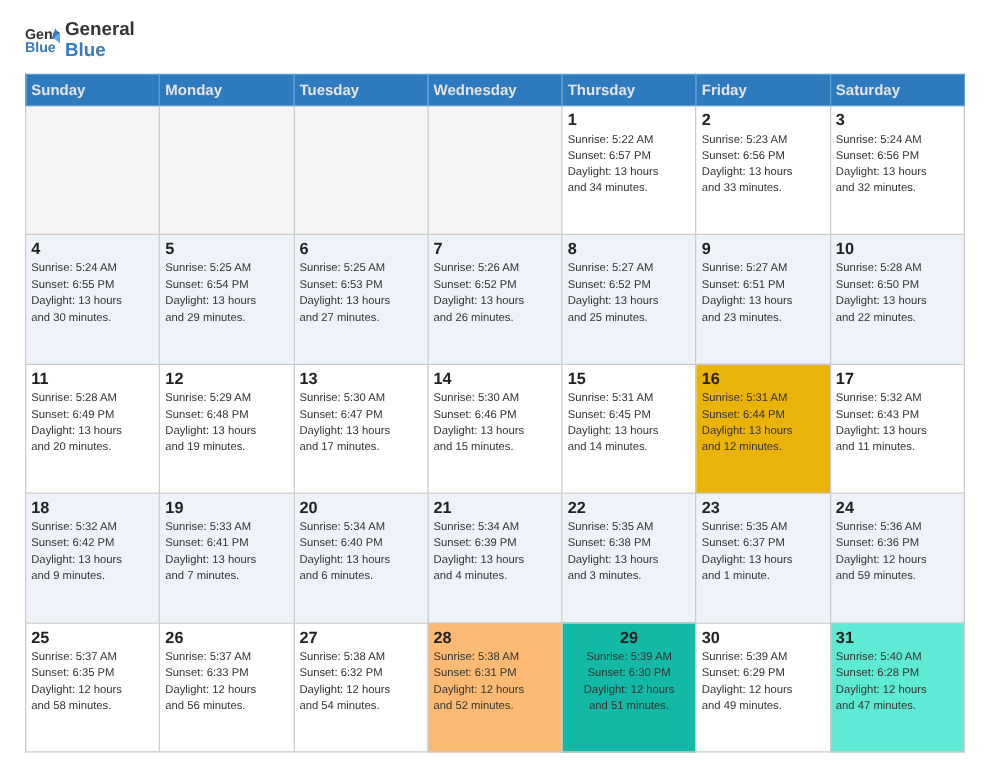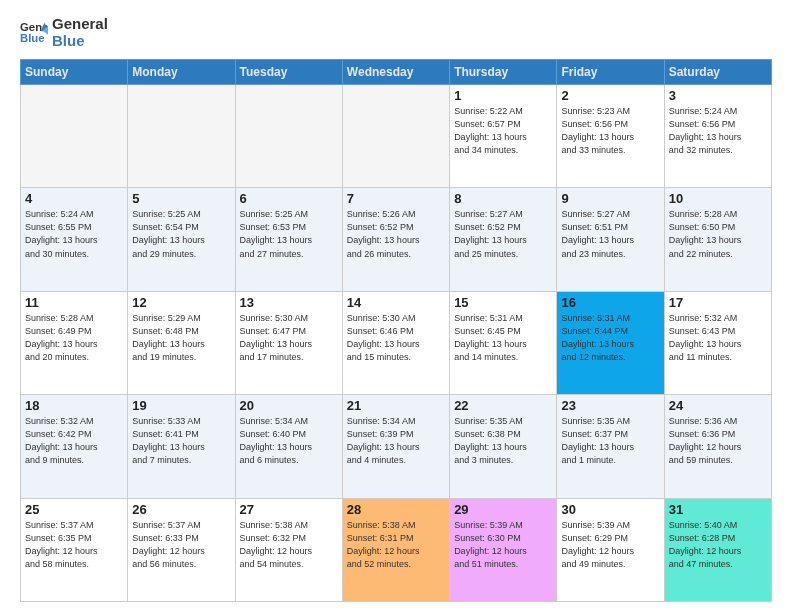--- a/index.html
+++ b/index.html
@@ -198,21 +198,21 @@
             <div class="day-info">Sunrise: 5:30 AM<br>Sunset: 6:47 PM<br>Daylight: 13 hours<br>and 17 minutes.</div>
           </td>
           <td style="background: rgb(255, 255, 255);">
             <div class="day-num">14</div>
             <div class="day-info">Sunrise: 5:30 AM<br>Sunset: 6:46 PM<br>Daylight: 13 hours<br>and 15 minutes.</div>
           </td>
           <td style="background: rgb(255, 255, 255);">
             <div class="day-num">15</div>
             <div class="day-info">Sunrise: 5:31 AM<br>Sunset: 6:45 PM<br>Daylight: 13 hours<br>and 14 minutes.</div>
           </td>
-          <td style="background: #0ea5e9; margin-top: 36px;">
+          <td style="background: #eab308; margin-top: 36px;">
             <div class="day-num">16</div>
             <div class="day-info">Sunrise: 5:31 AM<br>Sunset: 6:44 PM<br>Daylight: 13 hours<br>and 12 minutes.</div>
           </td>
           <td style="background: rgb(255, 255, 255);">
             <div class="day-num">17</div>
             <div class="day-info">Sunrise: 5:32 AM<br>Sunset: 6:43 PM<br>Daylight: 13 hours<br>and 11 minutes.</div>
           </td>
         </tr>
         <tr>
           <td style="background: rgb(238, 243, 249);">
@@ -254,21 +254,21 @@
             <div class="day-info">Sunrise: 5:37 AM<br>Sunset: 6:33 PM<br>Daylight: 12 hours<br>and 56 minutes.</div>
           </td>
           <td style="background: rgb(255, 255, 255);">
             <div class="day-num">27</div>
             <div class="day-info">Sunrise: 5:38 AM<br>Sunset: 6:32 PM<br>Daylight: 12 hours<br>and 54 minutes.</div>
           </td>
           <td style="background: #fdba74;">
             <div class="day-num">28</div>
             <div class="day-info">Sunrise: 5:38 AM<br>Sunset: 6:31 PM<br>Daylight: 12 hours<br>and 52 minutes.</div>
           </td>
-          <td style="background: #f0abfc;">
+          <td style="background: #14b8a6; text-align: center;">
             <div class="day-num">29</div>
             <div class="day-info">Sunrise: 5:39 AM<br>Sunset: 6:30 PM<br>Daylight: 12 hours<br>and 51 minutes.</div>
           </td>
           <td style="background: rgb(255, 255, 255);">
             <div class="day-num">30</div>
             <div class="day-info">Sunrise: 5:39 AM<br>Sunset: 6:29 PM<br>Daylight: 12 hours<br>and 49 minutes.</div>
           </td>
           <td style="background: #5eead4; margin-left: 26px;">
             <div class="day-num">31</div>
             <div class="day-info">Sunrise: 5:40 AM<br>Sunset: 6:28 PM<br>Daylight: 12 hours<br>and 47 minutes.</div>

